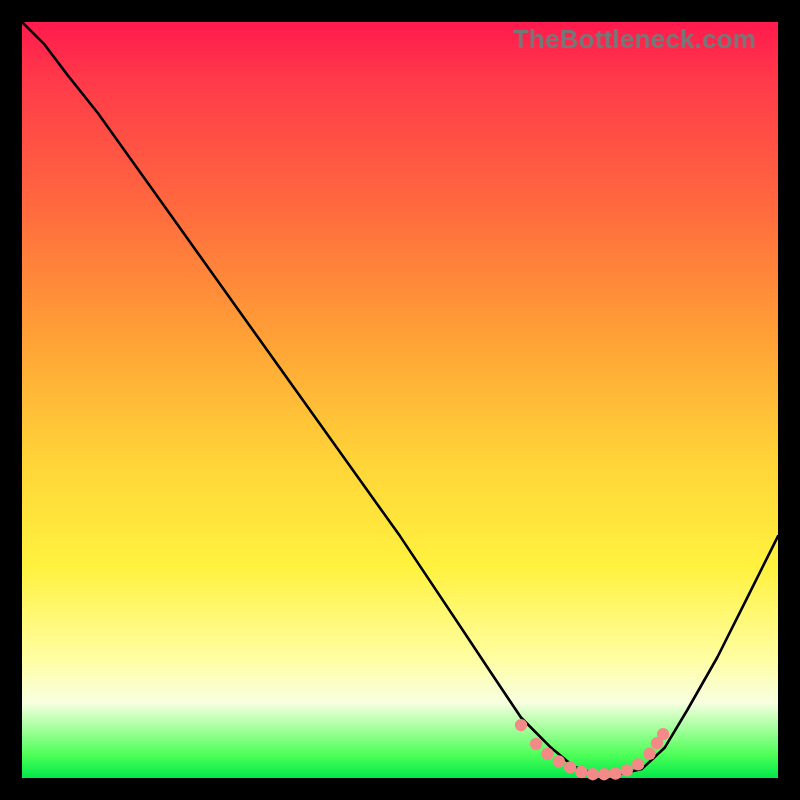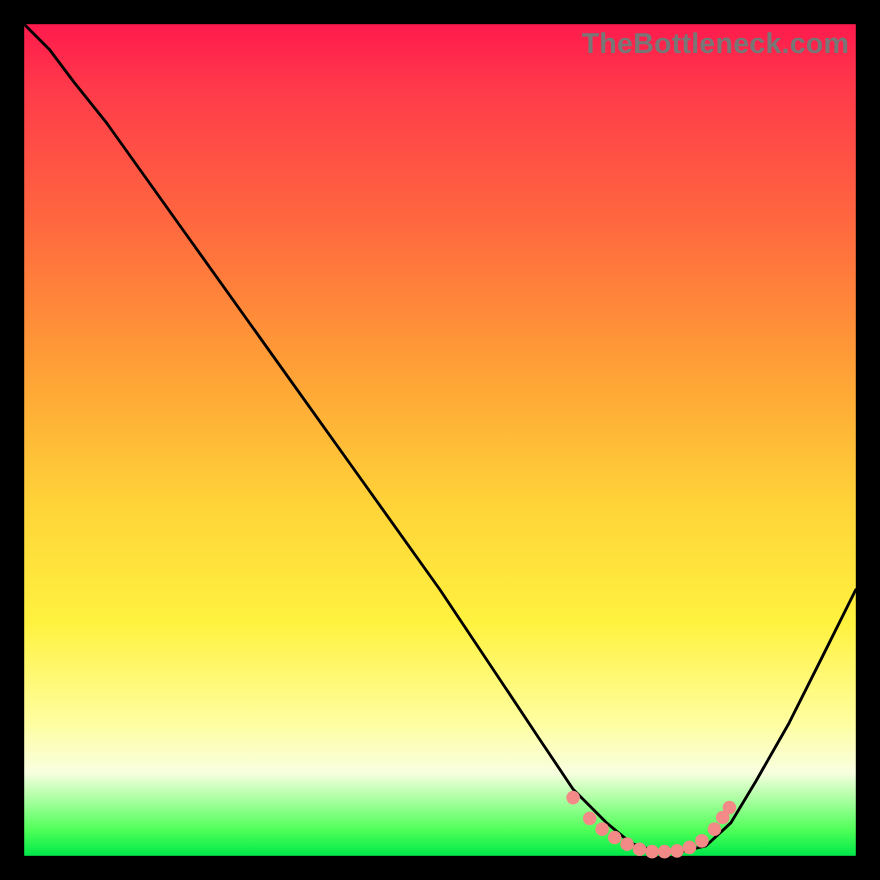--- a/index.html
+++ b/index.html
@@ -37,21 +37,21 @@
       #fff23f 72%,
       #fffea0 84%,
       #f8ffe0 90%,
       #4dff57 97%,
       #00e84a 100%
     );
   }
   .watermark {
     position: absolute;
     top: 2px;
-    right: 6px;
+    right: 22px;
     font-size: 26px;
     font-weight: 600;
     color: #777777;
     letter-spacing: 0.2px;
     font-family: Arial, Helvetica, sans-serif;
     user-select: none;
   }
   svg.curve {
     position: absolute;
     left: 0;

